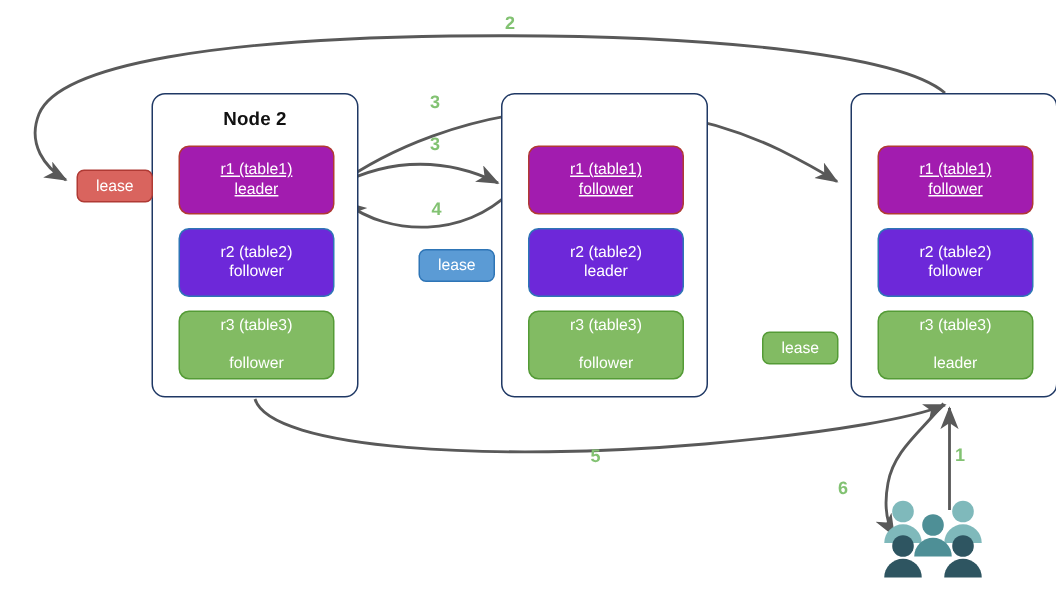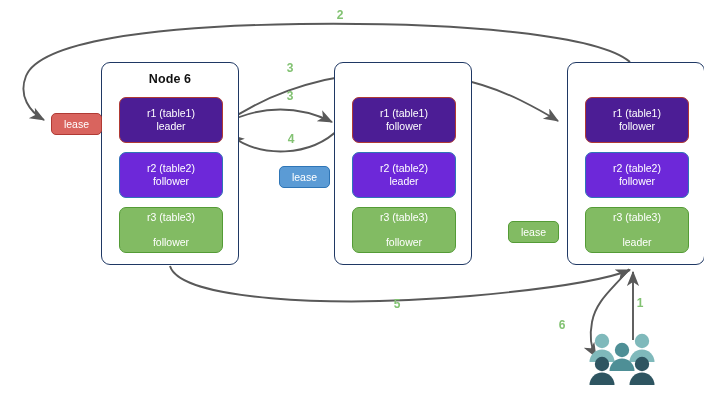--- a/index.html
+++ b/index.html
@@ -57,21 +57,21 @@
     display: flex;
     flex-direction: column;
     align-items: center;
     justify-content: center;
     color: #ffffff;
     font-size: 10.5px;
     line-height: 13px;
     text-align: center;
   }
   .replica .l1, .replica .l2 { display: block; white-space: nowrap; }
-  .rep-red   { background: #4c1d95; border: 1.4px solid #b03a34; }
+  .rep-red   { background: #a21caf; border: 1.4px solid #b03a34; text-decoration: underline; }
   .rep-blue  { background: #6d28d9; border: 1.4px solid #2e75b6; }
   .rep-green { background: #82bb63; border: 1.4px solid #549b36; gap: 12px; }
 
   
   .lease {
     position: absolute;
     box-sizing: border-box;
     height: 22px;
     border-radius: 5px;
     display: flex;
@@ -124,21 +124,21 @@
     <path d="M 340,128 C 310,158 260,158 230,135" fill="none" stroke="#595959" stroke-width="1.9" marker-end="url(#ah)"></path>
 
     <path d="M 170,266 C 180,300 330,308 470,296 C 560,288 610,278 630,270" fill="none" stroke="#595959" stroke-width="1.9" marker-end="url(#ah)"></path>
 
     <path d="M 633,340 L 633,272" fill="none" stroke="#595959" stroke-width="1.9" marker-end="url(#ah)"></path>
 
     <path d="M 629,269 C 614,288 596,300 592,322 C 589,338 592,350 596,357" fill="none" stroke="#595959" stroke-width="1.9" marker-end="url(#ah)"></path>
   </svg>
 
   <div class="node" id="node1" style="left:101px; top:62px; width:138px; height:203px;">
-    <div class="node-title">Node 6</div>
+    <div class="node-title">Node 2</div>
 
     <div class="replica rep-red" style="top:34px;">
       <span class="l1">r1 (table1)</span>
       <span class="l2">leader</span>
     </div>
 
     <div class="replica rep-blue" style="top:89px;">
       <span class="l1">r2 (table2)</span>
       <span class="l2">follower</span>
     </div>

